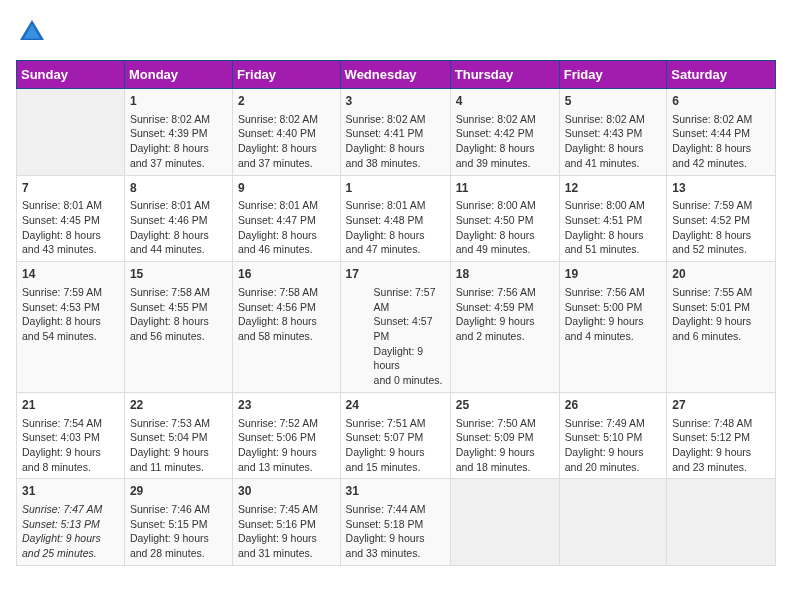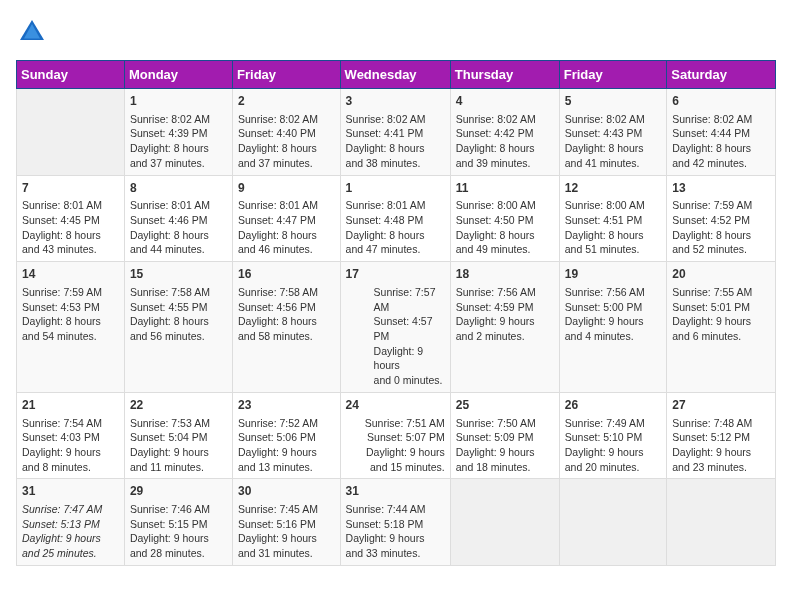--- a/index.html
+++ b/index.html
@@ -285,21 +285,21 @@
         </td>
         <td>
           <span class="day-number">23</span>
           <div class="day-info" style="white-space: pre-line;">Sunrise: 7:52 AM
 Sunset: 5:06 PM
 Daylight: 9 hours
 and 13 minutes.</div>
         </td>
         <td>
           <span class="day-number">24</span>
-          <div class="day-info" style="white-space: pre-line; text-align: right;">Sunrise: 7:51 AM
+          <div class="day-info" style="white-space: pre-line;">Sunrise: 7:51 AM
 Sunset: 5:07 PM
 Daylight: 9 hours
 and 15 minutes.</div>
         </td>
         <td>
           <span class="day-number">25</span>
           <div class="day-info" style="white-space: pre-line;">Sunrise: 7:50 AM
 Sunset: 5:09 PM
 Daylight: 9 hours
 and 18 minutes.</div>

